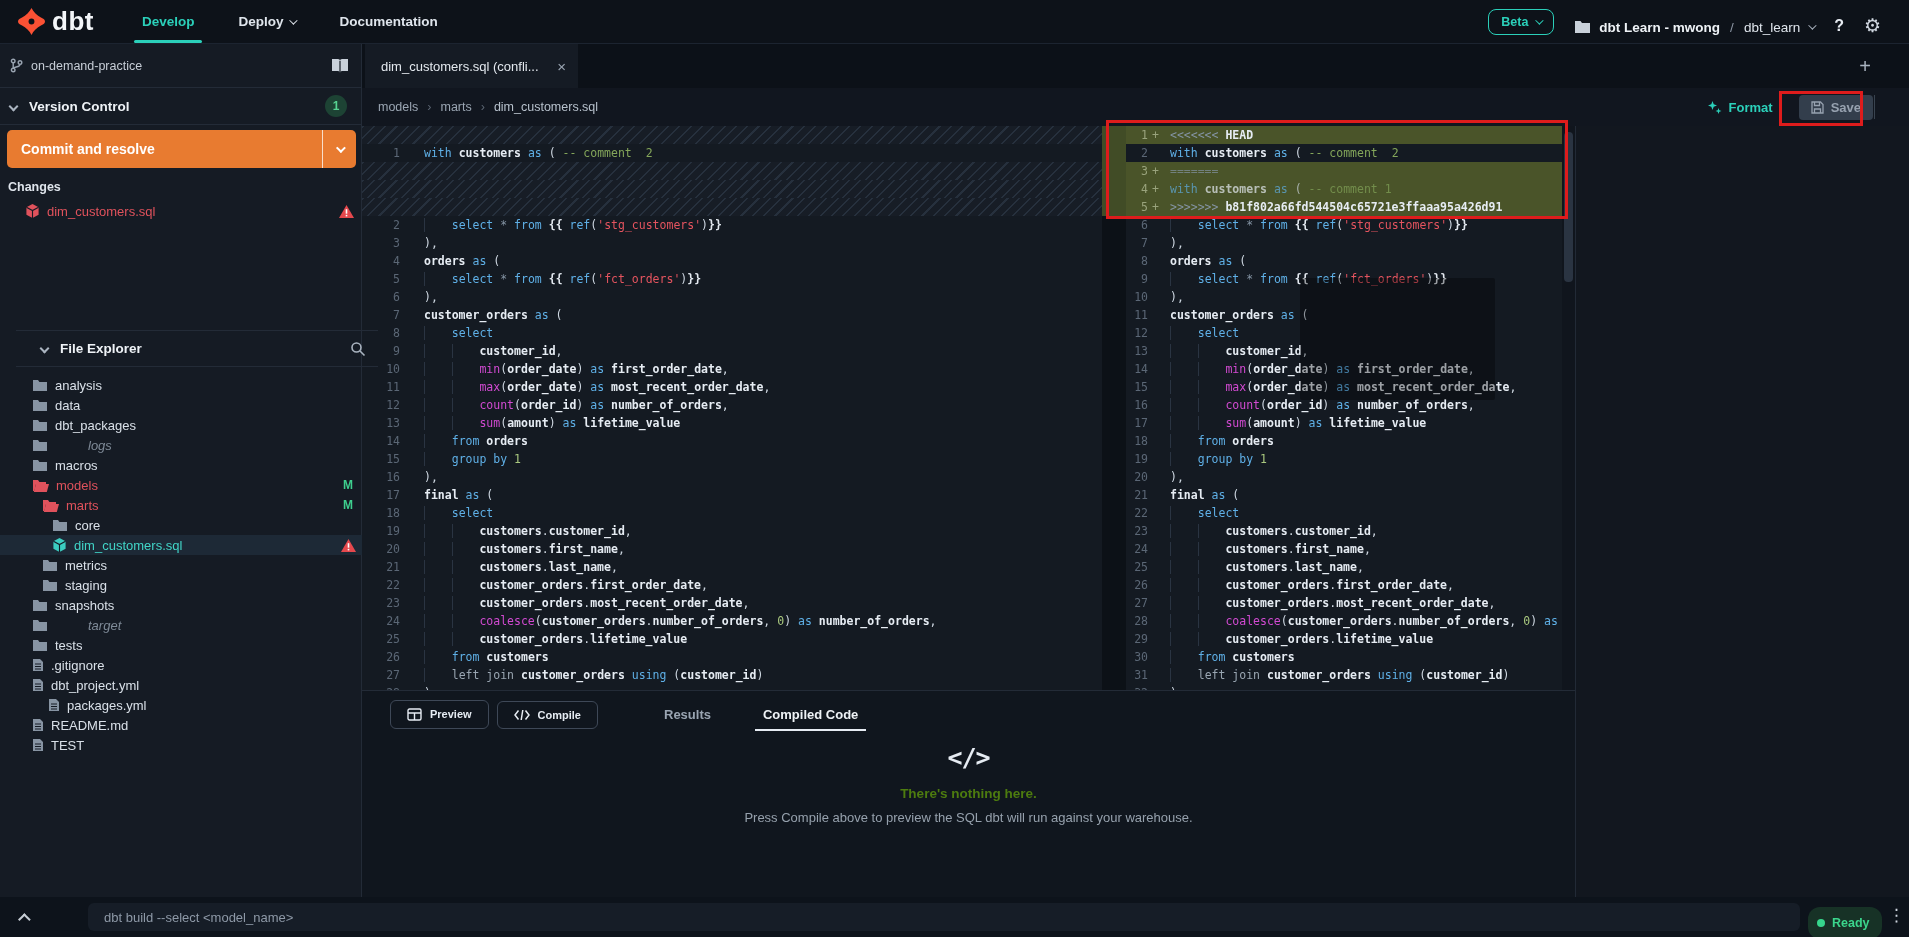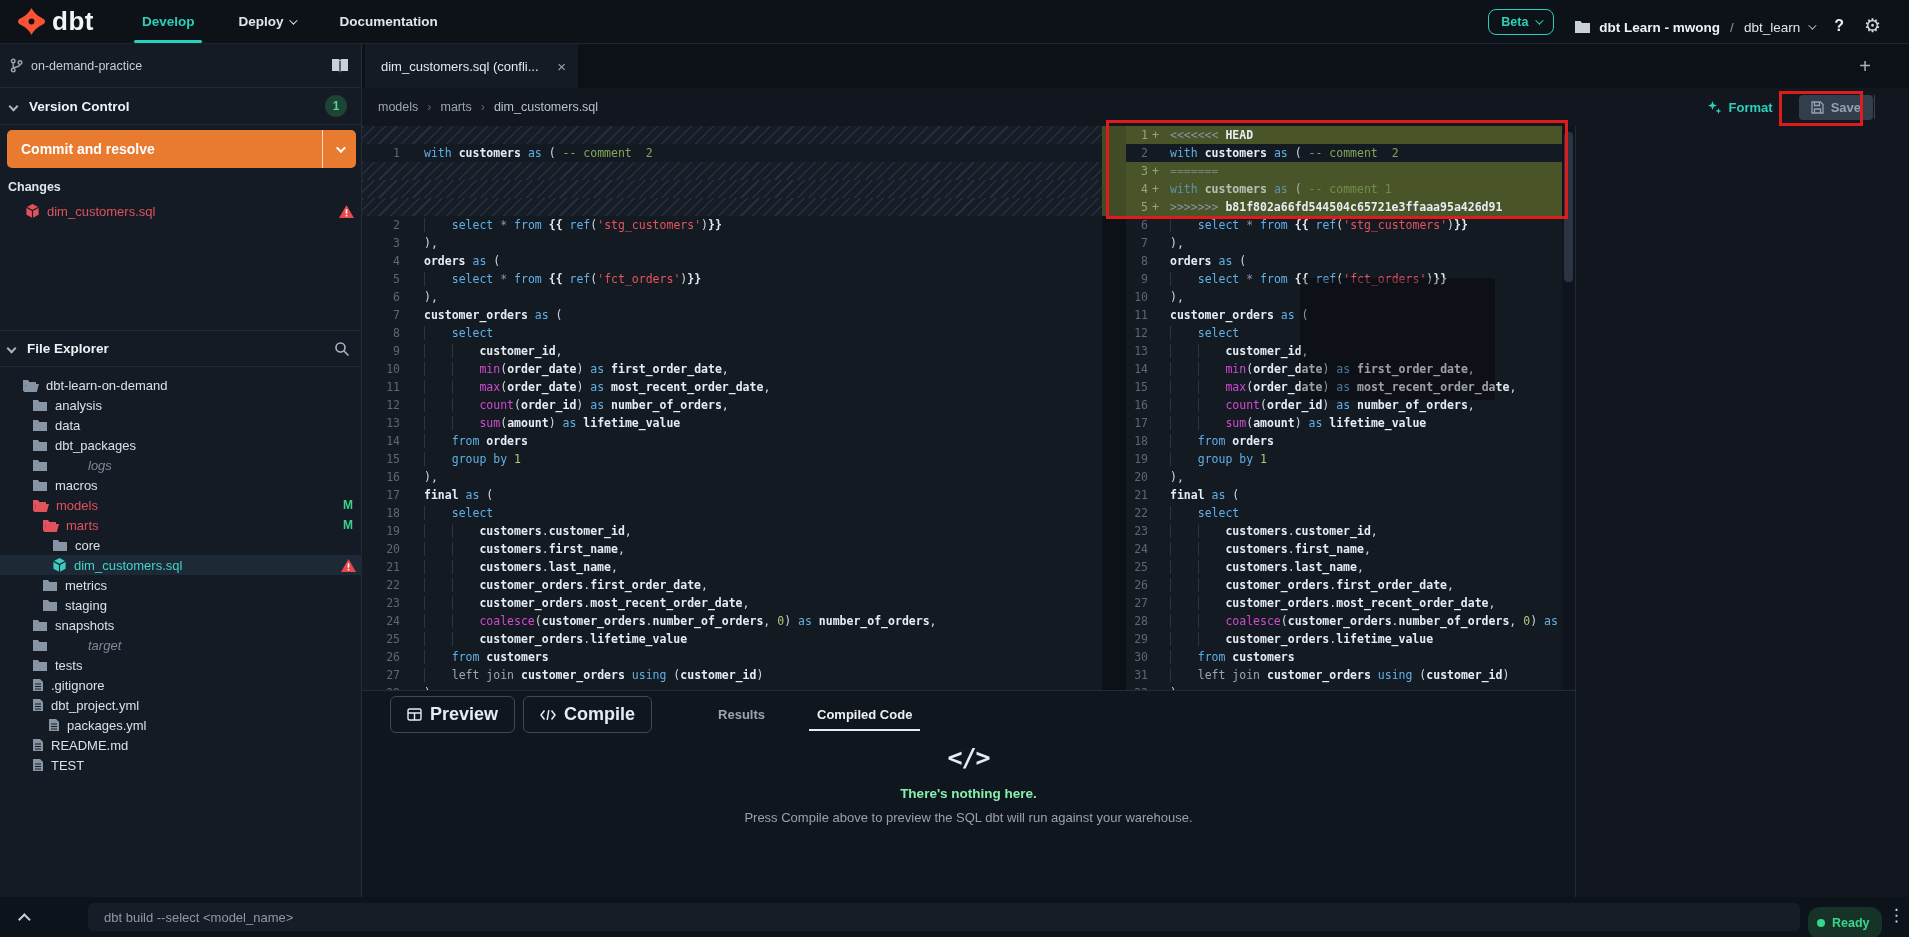--- a/index.html
+++ b/index.html
@@ -48,22 +48,22 @@
   .commit-btn .lbl { color:#fff; font-size:14px; font-weight:700; padding-left:14px; }
   .commit-btn .split { position:absolute; right:0; top:0; width:34px; height:100%;
                 border-left:1px solid rgba(255,255,255,.75); display:flex; align-items:center; justify-content:center; }
   .commit-btn .split .chev { color:#fff; width:7px; height:7px; border-width:2.2px; transform:rotate(45deg) translateY(-2px);}
   .changes-label { position:absolute; left:8px; top:136px; color:#dfe5ec; font-size:12.5px; font-weight:700; }
   .changed-files { position:absolute; left:0; top:157px; width:362px; }
   .cfile { height:20px; display:flex; align-items:center; padding-left:25px; position:relative;
            color:#e0525c; font-size:13px; cursor:pointer; }
   .cfile .nm { margin-left:7px; }
   .cfile .warn { position:absolute; right:8px; }
-  .fe-header { position:absolute; left:0; top:286px; width:362px; height:37px; display:flex; align-items:center;
-               padding:0 12px 0 8px; border-top:1px solid #232b37; border-bottom:1px solid #232b37;
+  .fe-header { position:absolute; left:16px; top:286px; width:362px; height:37px; display:flex; align-items:center;
+               padding:0 12px 0 25px; border-top:1px solid #232b37; border-bottom:1px solid #232b37;
                color:#eef2f6; font-size:13.5px; font-weight:700; }
   .tree { position:absolute; left:0; top:331px; width:362px; }
   .trow { height:20px; display:flex; align-items:center; position:relative; font-size:13px;
           color:#d9e0e8; cursor:pointer; }
   .trow .nm { margin-left:7px; white-space:nowrap; }
   .trow.sel { background:#1d2936; }
   .trow.red, .trow.red .nm { color:#e0525c; }
   .trow.teal .nm { color:#41d5c8; }
   .trow.dim { color:#7e8a97; }
   .trow.dim .nm { font-style:italic;margin-left:40px; }
@@ -117,33 +117,33 @@
   .anno { position:absolute; border:3px solid #de1c1c; z-index:25; pointer-events:none; }
   .anno-conflict { left:1106px; top:120px; width:462px; height:99px; }
   .anno-save { left:1779px; top:91px; width:84px; height:35px; }
   .shadow-box { position:absolute; left:1300px; top:278px; width:195px; height:122px;
                 background:rgba(0,0,0,.32); z-index:6; border-radius:2px; }
 
   
   .results { position:absolute; left:362px; top:690px; width:1213px; height:207px;
              background:#10161e; border-top:1px solid #232b37; z-index:4; }
   .res-toolbar { position:absolute; left:0; top:0; width:100%; height:47px; display:flex; align-items:center; }
-  .res-btn { display:flex; align-items:center; gap:8px; border:1px solid #3e4857; border-radius:6px;
-             padding:7px 16px; color:#e6ecf3; font-size:18px; font-weight:600; cursor:pointer; }
+  .res-btn { display:flex; align-items:flex-start; gap:8px; border:1px solid #3e4857; border-radius:6px;
+             padding:7px 16px; color:#e6ecf3; font-size:11px; font-weight:600; cursor:pointer; }
   .res-btn.preview { margin-left:28px; }
   .res-btn.compile { margin-left:8px; }
   .res-tabs { display:flex; align-items:center; gap:8px; margin-left:44px; height:100%; }
   .res-tab { position:relative; height:100%; display:flex; align-items:center; padding:0 22px;
              font-size:13px; font-weight:600; color:#9aa5b2; cursor:pointer; }
   .res-tab.active { color:#eef2f6; }
   .res-tab.active::after { content:""; position:absolute; left:14px; right:14px; bottom:7px; height:2.5px; background:#e6ecf3; }
   .empty { position:absolute; left:0; top:52px; width:100%; text-align:center; }
   .empty .eicon { font-family:"DejaVu Sans Mono", monospace; font-size:25px; font-weight:700;
                   color:#e6ecf3; letter-spacing:-1px; }
-  .empty .etitle { margin-top:14px; font-size:13.5px; font-weight:700; color:#86efac; }
+  .empty .etitle { margin-top:14px; font-size:13.5px; font-weight:700; color:#4d7c0f; }
   .empty .esub { margin-top:9px; font-size:13px; color:#96a1ad; }
 
   .voidpanel { position:absolute; left:1575px; top:126px; width:334px; height:771px;
                background:#12171f; border-left:1px solid #222a36; z-index:4; }
 
   
   .statusbar { position:absolute; left:0; top:897px; width:1909px; height:40px; background:#0d131b;
                display:flex; align-items:center; z-index:30; }
   .sb-chev { margin-left:22px; width:9px; height:9px; border-left:2.4px solid #c6cdd5; border-top:2.4px solid #c6cdd5;
              transform:rotate(45deg) translateY(3px); cursor:pointer; }
@@ -262,29 +262,20 @@
       <span class="sect-chev"></span>
       <span>File Explorer</span>
       <span class="icon-right">
         <svg width="16" height="16" viewBox="0 0 16 16" fill="none" stroke="#aab4c0" stroke-width="1.6">
             <circle cx="6.5" cy="6.5" r="4.5"></circle>
             <path d="M10 10l4.5 4.5"></path>
           </svg>
       </span>
     </div>
     <div class="tree" id="file-tree">
-        <div class="trow" style="padding-left: 22px;">
-          <span>
-            <svg width="17" height="13" viewBox="0 0 17 13">
-              <path d="M1 1h5l1.4 2H14v2H4l-1.6 7H1z" fill="#8794a3"></path>
-              <path d="M4 5h13l-2.2 8H1.8z" fill="#8794a3"></path>
-            </svg>
-          </span>
-          <span class="nm">dbt-learn-on-demand</span>
-        </div>
         <div class="trow" style="padding-left: 32px;">
           <span>
             <svg width="16" height="13" viewBox="0 0 16 13">
               <path d="M1 1h5l1.4 2H15v9H1z" fill="#8794a3"></path>
             </svg>
           </span>
           <span class="nm">analysis</span>
         </div>
         <div class="trow" style="padding-left: 32px;">
           <span>

